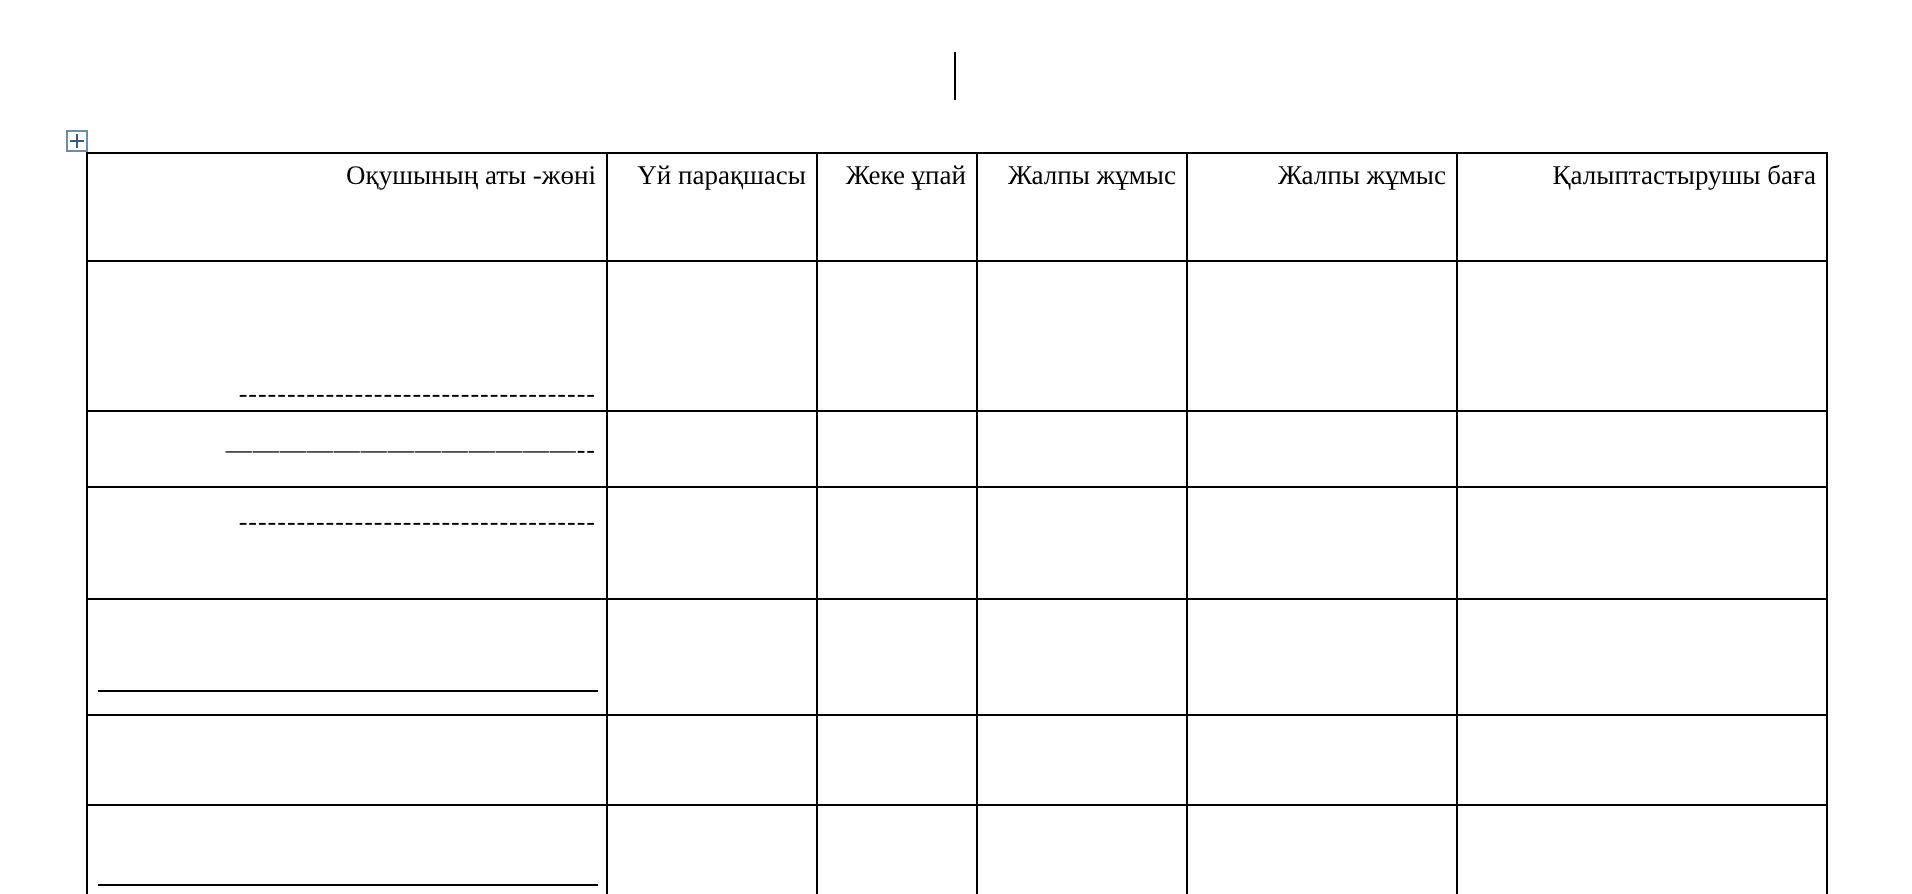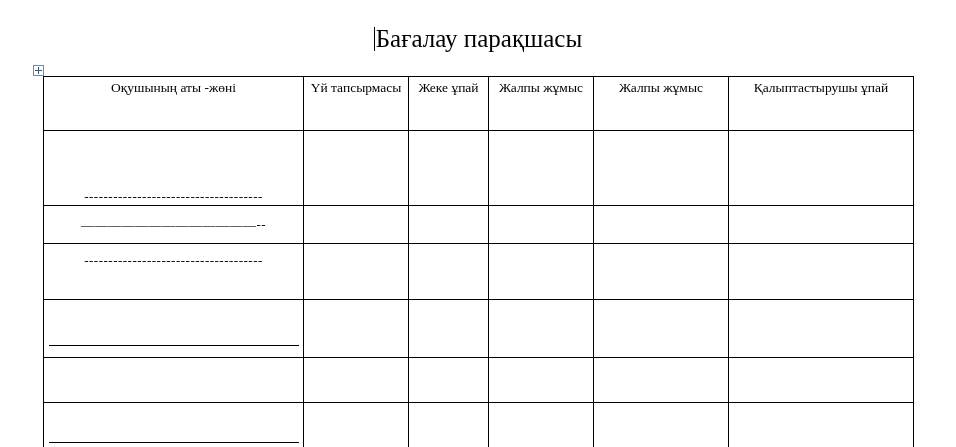--- a/index.html
+++ b/index.html
@@ -77,21 +77,21 @@
     table-layout: fixed;
     width: 870px;
     font-family: "Liberation Serif", serif;
     font-size: 13.5px;
   }
   table.grade-table td,
   table.grade-table th {
     border: 1px solid #000000;
     padding: 3px 5px 0 5px;
     vertical-align: top;
-    text-align: center;
+    text-align: right;
     font-weight: normal;
     line-height: 16px;
     box-sizing: border-box;
   }
   .col-name   { width: 260px; }
   .col-home   { width: 105px; }
   .col-ind    { width: 80px; }
   .col-group  { width: 105px; }
   .col-total  { width: 135px; }
   .col-form   { width: 185px; }
@@ -126,41 +126,41 @@
     height: 0;
   }
   .fl-d { margin-top: 42px; }
   .fl-e { margin-top: 36px; }
 </style>
 </head>
 <body>
 
 <div class="page">
 
-  <div class="doc-title"><span class="caret"></span><span>Бағалау парақшасы</span></div>
+  <div class="doc-title"><span class="caret"></span></div>
 
   <div class="table-handle"></div>
 
   <table class="grade-table">
     <colgroup>
       <col class="col-name">
       <col class="col-home">
       <col class="col-ind">
       <col class="col-group">
       <col class="col-total">
       <col class="col-form">
     </colgroup>
     <thead>
       <tr>
         <th class="hdr-cell">Оқушының аты -жөні</th>
-        <th class="hdr-cell">Үй тапсырмасы</th>
+        <th class="hdr-cell">Үй парақшасы</th>
         <th class="hdr-cell">Жеке ұпай</th>
         <th class="hdr-cell">Жалпы жұмыс</th>
         <th class="hdr-cell">Жалпы жұмыс</th>
-        <th class="hdr-cell">Қалыптастырушы ұпай</th>
+        <th class="hdr-cell">Қалыптастырушы баға</th>
       </tr>
     </thead>
     <tbody>
       <tr class="row-a">
         <td>
             <span class="filler-dots top-short">-------------------------------------</span>
           </td>
         <td></td>
         <td></td>
         <td></td>

